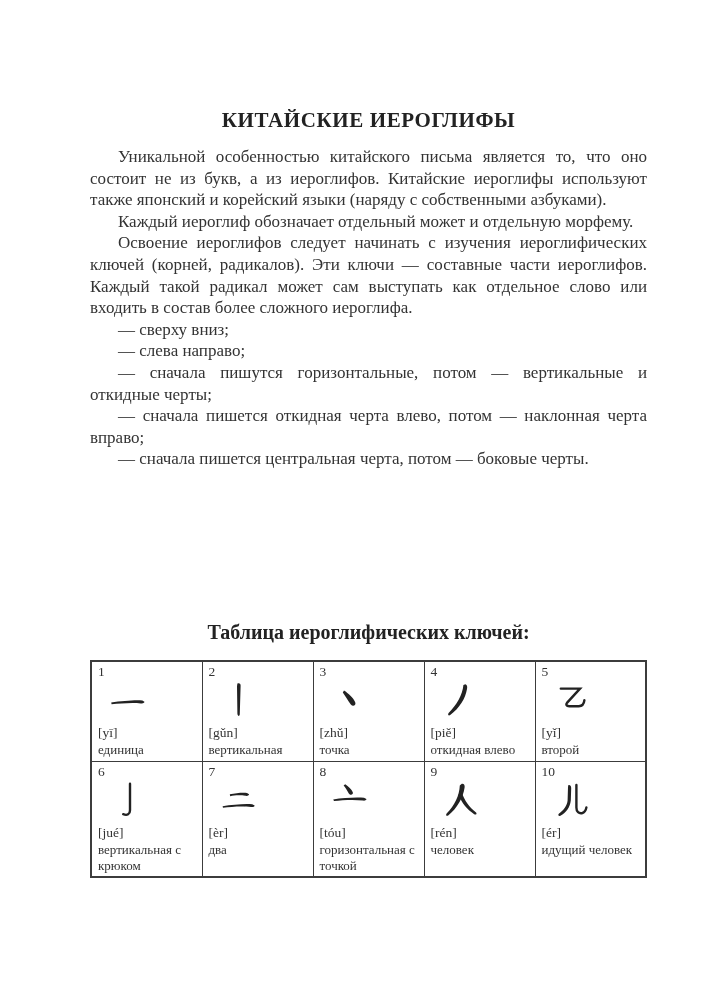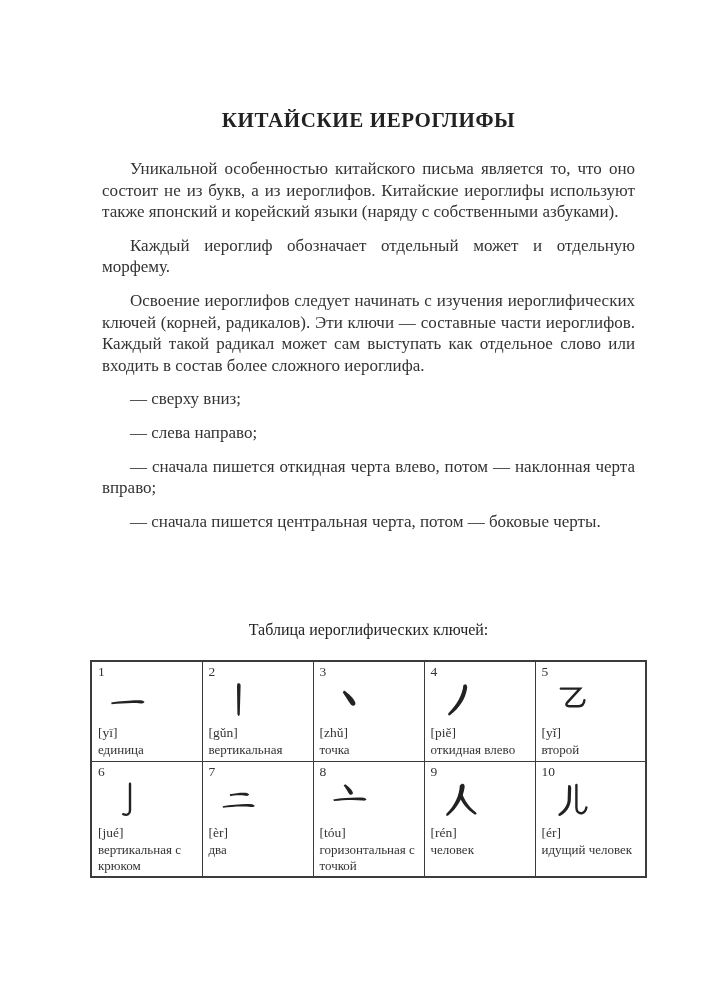--- a/index.html
+++ b/index.html
@@ -23,25 +23,25 @@
     position:absolute;left:90px;top:93px;width:557px;
     text-align:center;font-weight:bold;font-size:21px;line-height:26px;
     letter-spacing:.6px;color:var(--ink-strong);
   }
 
   .text-block{
     position:absolute;left:90px;top:146px;width:557px;
     font-size:17px;line-height:21.6px;text-align:justify;
     hyphens:auto;-webkit-hyphens:auto;
   }
-  .text-block p{margin:12px;text-indent:28px;}
+  .text-block p{margin:0;text-indent:28px;}
 
   .caption{
     position:absolute;left:90px;top:621px;width:557px;
-    text-align:center;font-weight:normal;font-size:16px;color:var(--ink-strong);
+    text-align:center;font-weight:bold;font-size:20px;color:var(--ink-strong);
   }
 
   table.radicals{
     position:absolute;left:90px;top:660px;width:557px;
     border-collapse:collapse;table-layout:fixed;
     border:2px solid var(--border);
   }
   table.radicals td{
     border:1px solid var(--border);
     vertical-align:top;
@@ -63,20 +63,21 @@
 
   <h1 class="title">КИТАЙСКИЕ ИЕРОГЛИФЫ</h1>
 
   <div class="text-block">
 
   <p>Уникальной особенностью китайского письма является то, что оно состоит не из букв, а из иероглифов. Китайские иероглифы используют также японский и корейский языки (наряду с собственными азбуками).</p>
       <p>Каждый иероглиф обозначает отдельный может и отдельную морфему.</p>
       <p>Освоение иероглифов следует начинать с изучения иероглифических ключей (корней, радикалов). Эти ключи — составные части иероглифов. Каждый такой радикал может сам выступать как отдельное слово или входить в состав более сложного иероглифа.</p>
       <p>— сверху вниз;</p>
       <p>— слева направо;</p>
+      <p>— сначала пишутся горизонтальные, потом — вертикальные и откидные черты;</p>
       <p>— сначала пишется откидная черта влево, потом — наклонная черта вправо;</p>
       <p>— сначала пишется центральная черта, потом — боковые черты.</p>
     </div>
 
   <div class="caption">Таблица иероглифических ключей:</div>
 
   <table class="radicals">
     <tbody>
         <tr class="row-1">
           <td>

